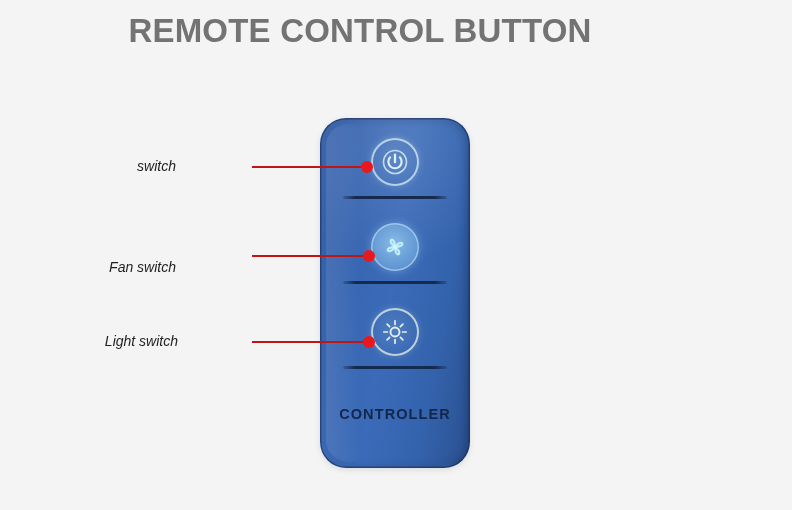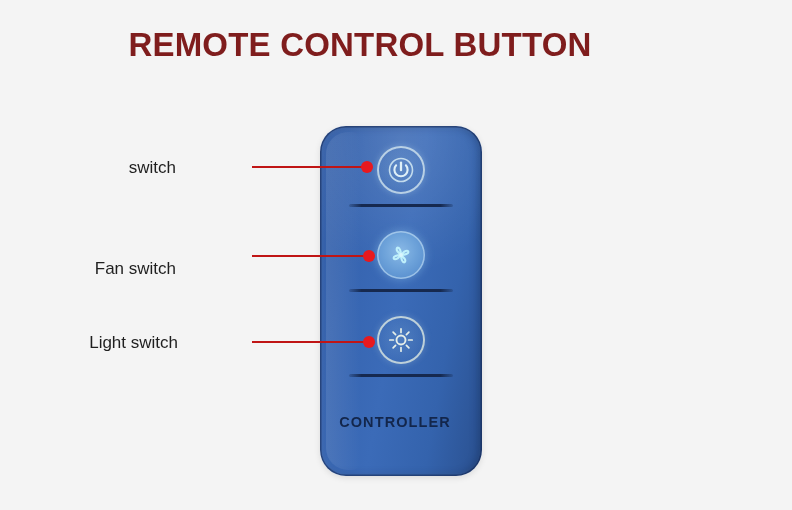--- a/index.html
+++ b/index.html
@@ -17,47 +17,46 @@
   #stage {
     position: relative;
     width: 792px;
     height: 510px;
   }
 
   
   #page-title {
     position: absolute;
     left: 0;
-    top: 26px;
+    top: 12px;
     width: 720px;
     text-align: center;
     font-size: 33px;
     font-weight: bold;
     letter-spacing: 0.2px;
-    color: #7f1d1d;
+    color: #737373;
     font-family: "Liberation Sans", sans-serif;
   }
 
   
   #remote {
     position: absolute;
     left: 320px;
-    top: 126px;
+    top: 118px;
     width: 150px;
     height: 350px;
     border-radius: 26px;
     background:
       radial-gradient(130% 70% at 50% 4%, rgba(255,255,255,0.13) 0%, rgba(255,255,255,0) 55%),
       linear-gradient(100deg, #2d5aa6 0%, #3664b0 22%, #3b6bb8 48%, #3463ad 74%, #2a508f 100%);
     box-shadow:
       inset 0 0 0 1.5px rgba(20,40,85,0.55),
       inset 2px 0 7px rgba(255,255,255,0.10),
       inset -3px 0 9px rgba(10,25,60,0.35),
       0 2px 6px rgba(0,0,0,0.10);
-    padding-left: 12px;
   }
   #remote .sheen {
     position: absolute;
     left: 6px;
     top: 6px;
     width: 34px;
     height: 338px;
     border-radius: 22px 8px 8px 22px;
     background: linear-gradient(90deg, rgba(255,255,255,0.10), rgba(255,255,255,0));
     pointer-events: none;
@@ -123,25 +122,26 @@
     font-size: 14.5px;
     font-weight: bold;
     letter-spacing: 1.1px;
     color: #13264b;
     font-family: "Liberation Sans", sans-serif;
   }
 
   
   .callout-label {
     position: absolute;
-    font-size: 17px;
+    font-size: 14px;
     color: #1f1f1f;
     font-family: "Liberation Sans", sans-serif;
     white-space: nowrap;
     text-align: right;
+    font-style: italic;
   }
   .leader-line {
     position: absolute;
     height: 1.6px;
     background: #c01515;
   }
   .leader-dot {
     position: absolute;
     width: 12px;
     height: 12px;

